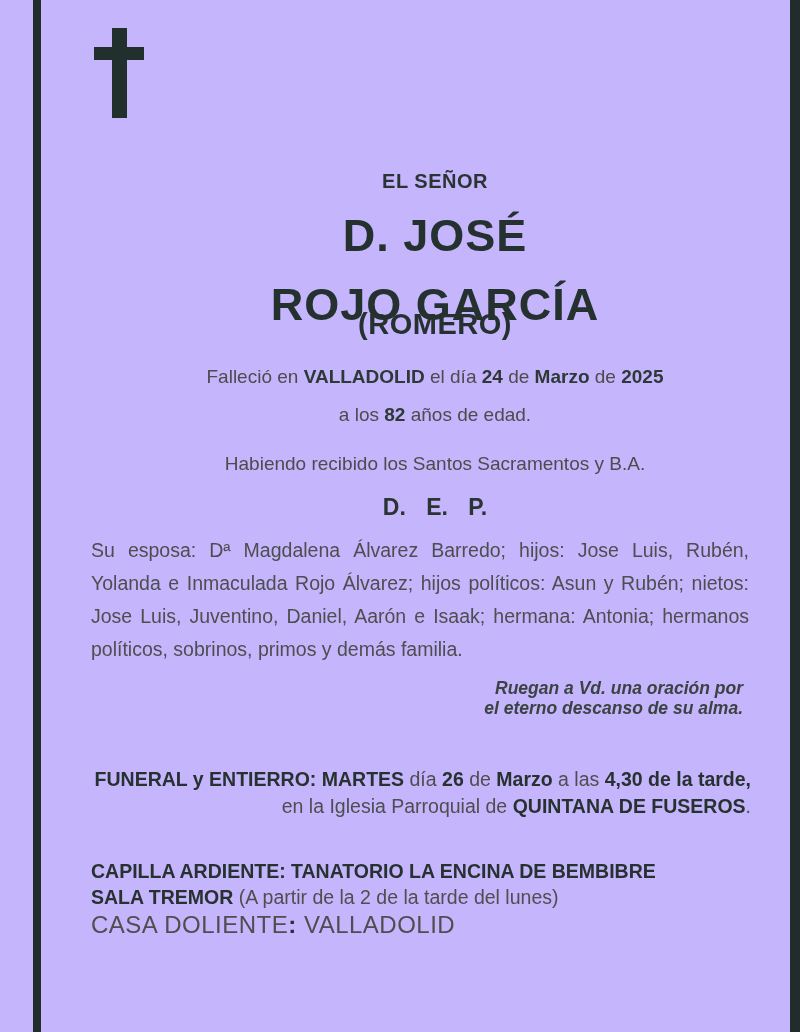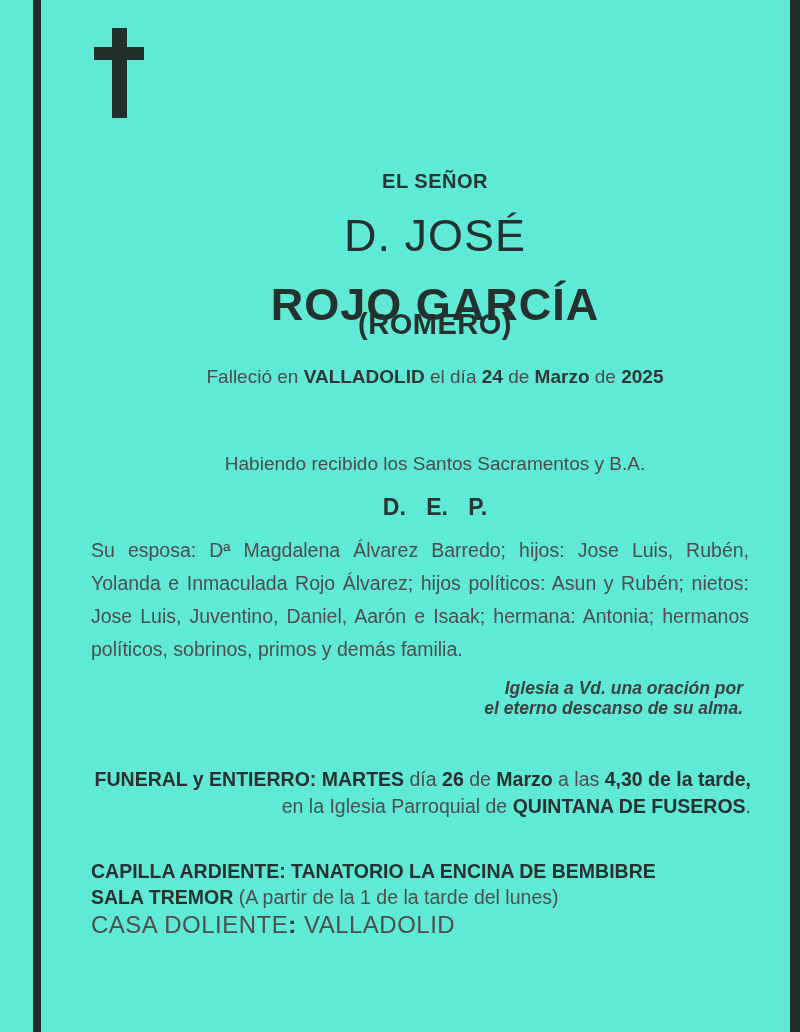--- a/index.html
+++ b/index.html
@@ -3,35 +3,35 @@
 <meta charset="utf-8">
 <style>
   html,body{margin:0;padding:0;}
   body{
     width:800px;height:1032px;
     background:#fdfefe;
     font-family:"Liberation Sans","DejaVu Sans",sans-serif;
     color:#4c4c4c;
     overflow:hidden;
   }
-  .page{position:relative;width:800px;height:1032px;background:#5eead4;}
+  .page{position:relative;width:800px;height:1032px;background:#c4b5fd;}
   .rule{position:absolute;top:0;bottom:0;background:#202d2a;}
   .rule-left{left:33px;width:8px;}
   .rule-right{right:0;width:10px;}
 
   
   .cross{position:absolute;left:94px;top:28px;width:50px;height:90px;}
   .cross .v{position:absolute;left:18px;top:0;width:15px;height:90px;background:#22302d;}
   .cross .h{position:absolute;left:0;top:19px;width:50px;height:13px;background:#22302d;}
 
   .center-col{position:absolute;left:90px;width:690px;text-align:center;}
   .b{font-weight:bold;color:#2e3836;}
 
   .honorific{top:170px;font-size:20px;font-weight:bold;letter-spacing:.5px;color:#2a3432;}
-  .name1{top:210px;font-size:45px;font-weight:normal;letter-spacing:1px;color:#24312e;}
+  .name1{top:210px;font-size:45px;font-weight:bold;letter-spacing:1px;color:#24312e;}
   .name2{top:259px;font-size:45px;font-weight:bold;letter-spacing:1px;color:#24312e;margin-top:20px;}
   .alias{top:308px;font-size:29px;font-weight:bold;letter-spacing:.5px;color:#24312e;text-align:center;}
 
   .death-line{top:366px;font-size:19px;}
   .age-line{top:404px;font-size:19px;}
   .sacraments{top:453px;font-size:19px;}
   .dep{top:494px;font-size:23px;font-weight:bold;color:#2a3432;word-spacing:14px;}
 
   .family{
     position:absolute;left:91px;top:534px;width:658px;
@@ -64,34 +64,35 @@
   <div class="center-col honorific">EL SEÑOR</div>
 
   <div class="center-col name1">D. JOSÉ</div>
 
   <div class="center-col name2">ROJO GARCÍA</div>
 
   <div class="center-col alias">(ROMERO)</div>
 
   <div class="center-col death-line"><span>Falleció en </span><span class="b">VALLADOLID</span><span> el día </span><span class="b">24</span><span> de </span><span class="b">Marzo</span><span> de </span><span class="b">2025</span></div>
 
+  <div class="center-col age-line"><span>a los </span><span class="b">82</span><span> años de edad.</span></div>
 
   <div class="center-col sacraments">Habiendo recibido los Santos Sacramentos y B.A.</div>
 
   <div class="center-col dep">D. E. P.</div>
 
   <div class="family">Su esposa: Dª Magdalena Álvarez Barredo; hijos: Jose Luis, Rubén, Yolanda e Inmaculada Rojo Álvarez; hijos políticos: Asun y Rubén; nietos: Jose Luis, Juventino, Daniel, Aarón e Isaak; hermana: Antonia; hermanos políticos, sobrinos, primos y demás familia.</div>
 
   <div class="prayer">
-    <div>Iglesia a Vd. una oración por</div>
+    <div>Ruegan a Vd. una oración por</div>
     <div>el eterno descanso de su alma.</div>
   </div>
 
   <div class="block funeral"><span class="b">FUNERAL y ENTIERRO: MARTES</span><span> día </span><span class="b">26</span><span> de </span><span class="b">Marzo</span><span> a las </span><span class="b">4,30 de la tarde,</span><span> en la Iglesia Parroquial de </span><span class="b">QUINTANA DE FUSEROS</span><span>.</span></div>
 
   <div class="block chapel">
     <div><span class="b">CAPILLA ARDIENTE: TANATORIO LA ENCINA DE BEMBIBRE</span></div>
-    <div><span class="b">SALA TREMOR</span><span> (A partir de la 1 de la tarde del lunes)</span></div>
+    <div><span class="b">SALA TREMOR</span><span> (A partir de la 2 de la tarde del lunes)</span></div>
   </div>
 
   <div class="block home"><span>CASA DOLIENTE</span><span class="b">:</span><span> VALLADOLID</span></div>
 
 </div>
 
 </body></html>

